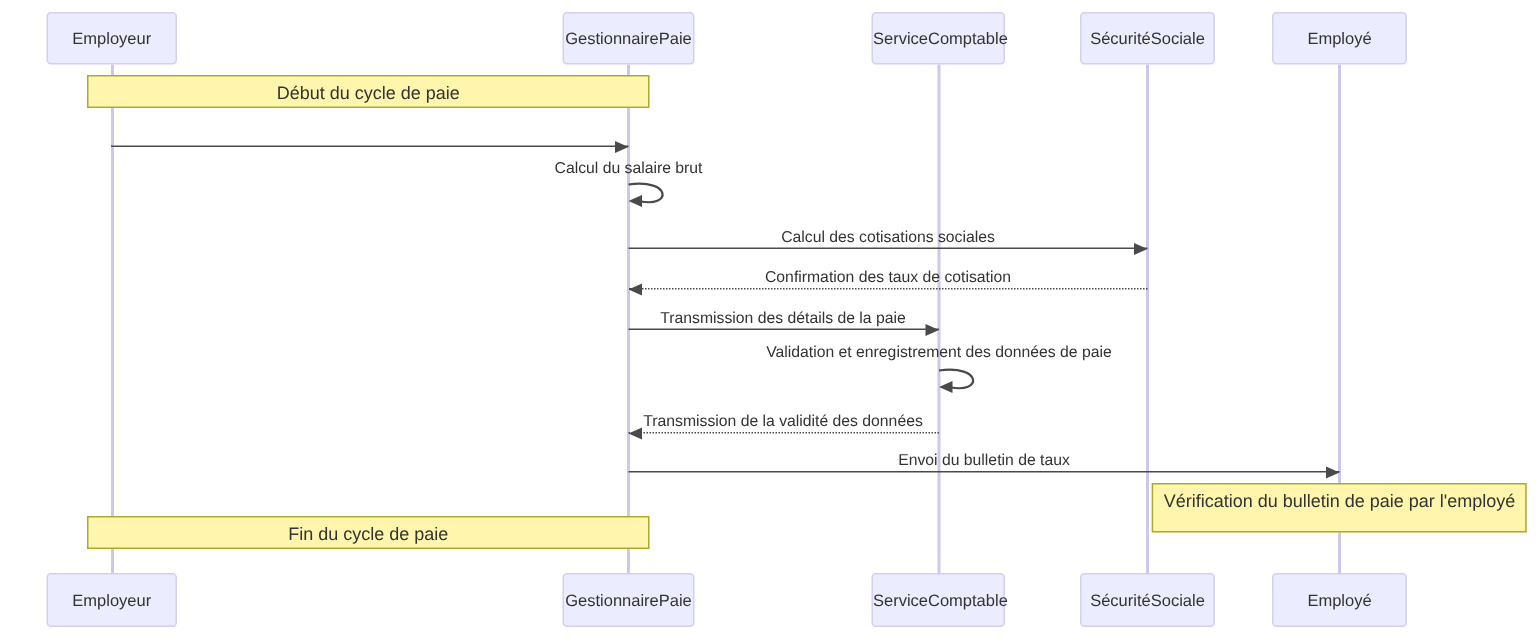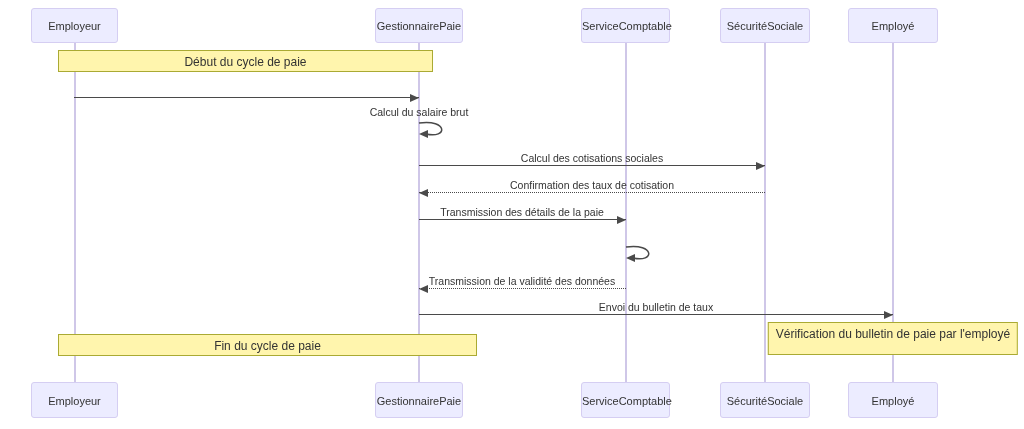--- a/index.html
+++ b/index.html
@@ -97,36 +97,37 @@
   <div class="arrow-r" style="left:756px;top:162px"></div>
 
   <div class="msg-label" style="left:592px;top:179px">Confirmation des taux de cotisation</div>
   <div class="line-dotted" style="left:419px;top:192px;width:346px"></div>
   <div class="arrow-l" style="left:419px;top:189px"></div>
 
   <div class="msg-label" style="left:522px;top:206px">Transmission des détails de la paie</div>
   <div class="line-solid" style="left:419px;top:219px;width:207px"></div>
   <div class="arrow-r" style="left:617px;top:216px"></div>
 
+  <div class="msg-label" style="left:626px;top:229px">Validation et enregistrement des données de paie</div>
   <svg class="selfloop" style="left:625px;top:243px" width="34" height="24" viewBox="0 0 34 24">
     <path d="M1,4 C30,0 30,20 8,15" fill="none" stroke="#4a4a4a" stroke-width="1.5"></path>
     <polygon points="10,11 10,19 1,15" fill="#4a4a4a"></polygon>
   </svg>
 
   <div class="msg-label" style="left:522px;top:275px">Transmission de la validité des données</div>
   <div class="line-dotted" style="left:419px;top:288px;width:207px"></div>
   <div class="arrow-l" style="left:419px;top:285px"></div>
 
   <div class="msg-label" style="left:656px;top:301px">Envoi du bulletin de taux</div>
   <div class="line-solid" style="left:419px;top:314px;width:474px"></div>
   <div class="arrow-r" style="left:884px;top:311px"></div>
 
   <div class="note auto" style="left:893px;top:322px;height:33px;line-height:23px">Vérification du bulletin de paie par l'employé</div>
 
-  <div class="note" style="left:58px;top:334px;width:419px">Fin du cycle de paie</div>
+  <div class="note" style="left:58px;top:344px;width:375px">Fin du cycle de paie</div>
 
   <div class="actor bottom" style="left:31px;top:382px;width:87px">Employeur</div>
   <div class="actor bottom" style="left:375px;top:382px;width:88px">GestionnairePaie</div>
   <div class="actor bottom" style="left:581px;top:382px;width:89px">ServiceComptable</div>
   <div class="actor bottom" style="left:720px;top:382px;width:90px">SécuritéSociale</div>
   <div class="actor bottom" style="left:848px;top:382px;width:90px">Employé</div>
 
 </div>
 
 </body></html>

